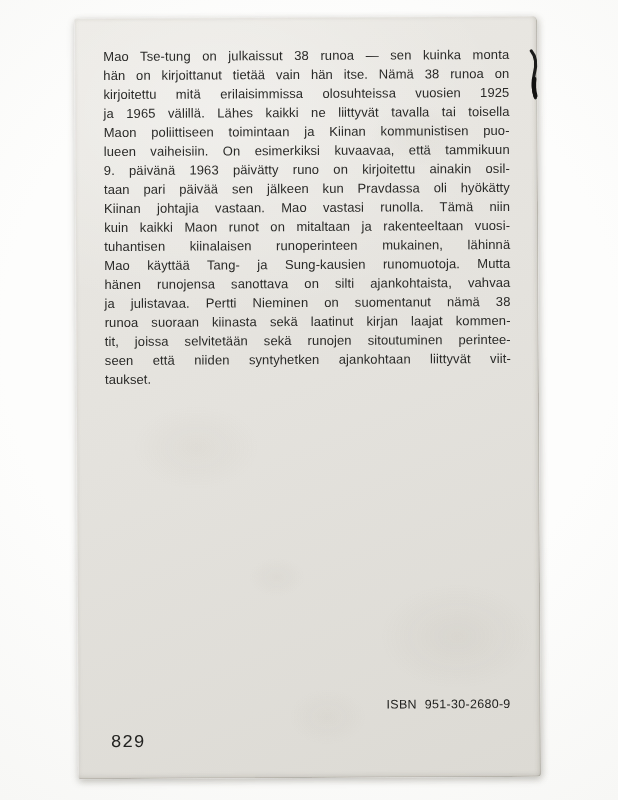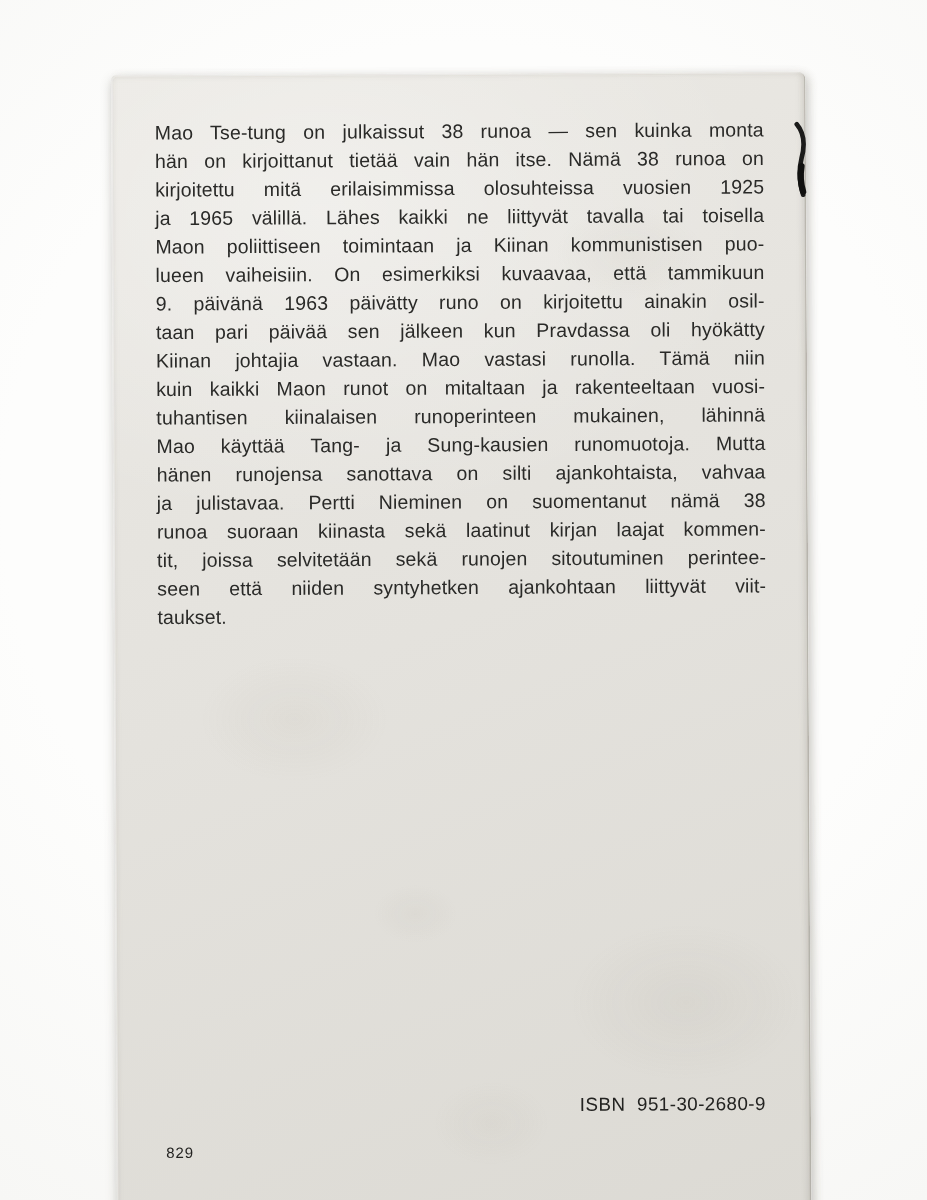--- a/index.html
+++ b/index.html
@@ -10,21 +10,20 @@
     overflow: hidden;
     font-family: "Liberation Sans", "DejaVu Sans", sans-serif;
   }
   body {
     position: relative;
     background: radial-gradient(circle at 50% 42%, #fdfdfc 55%, #f7f7f5 100%);
   }
   .photo {
     position: absolute;
     inset: 0;
-    margin-top: 32px;
   }
   
   .book {
     position: absolute;
     left: 76px;
     top: 17px;
     width: 463px;
     height: 761px;
     background:
       radial-gradient(420px 300px at 30% 12%, rgba(255,255,255,0.35), rgba(255,255,255,0) 70%),
@@ -71,23 +70,24 @@
   }
   .blurb-line--last {
     text-align: left;
     text-align-last: left;
   }
   
   .print-code {
     position: absolute;
     left: 33px;
     top: 714px;
-    font-size: 10px;
+    font-size: 18px;
     letter-spacing: 0.6px;
     color: #232321;
+    font-family: Liberation Mono, monospace;
   }
   .isbn {
     position: absolute;
     right: 30px;
     top: 681px;
     font-size: 12.5px;
     letter-spacing: 0.3px;
     word-spacing: 4px;
     color: #232321;
   }

